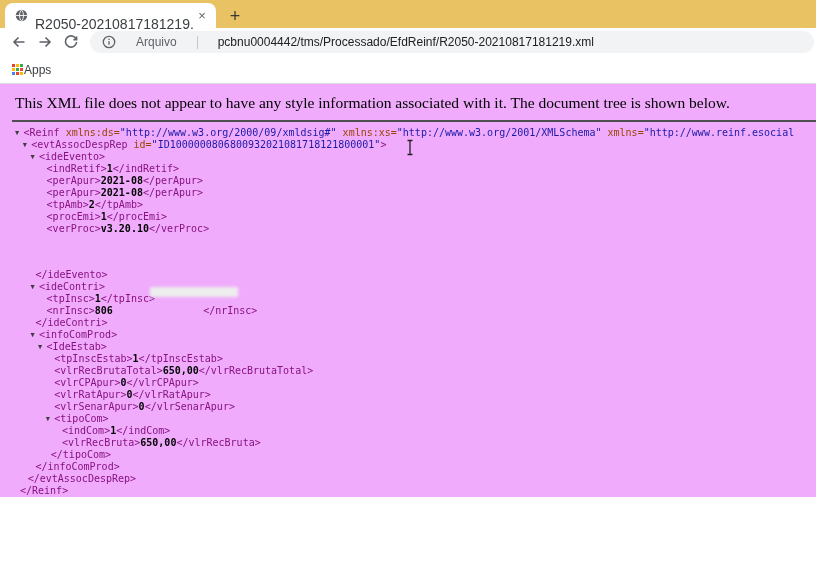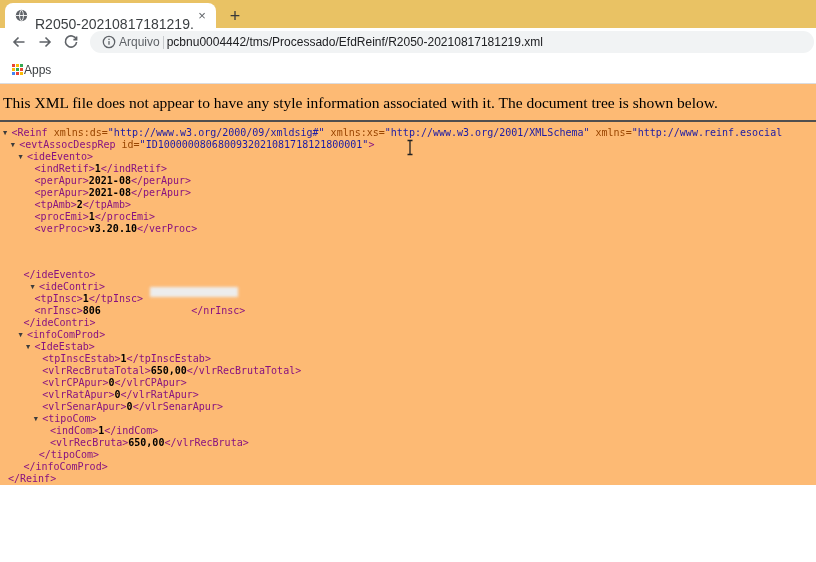--- a/index.html
+++ b/index.html
@@ -14,36 +14,36 @@
   .tabtitle{flex:1;font-size:14px;color:#3c4043;white-space:nowrap;overflow:hidden;margin-top:17px;}
   .tabclose{width:16px;height:16px;display:flex;align-items:center;justify-content:center;
     font-size:13px;color:#5f6368;cursor:pointer;}
   .newtab{position:absolute;left:222px;top:4px;width:26px;height:24px;display:flex;
     align-items:center;justify-content:center;font-size:18px;font-weight:400;color:#3a3a3a;cursor:pointer;}
 
   
   .toolbar{height:28px;background:#fff;display:flex;align-items:center;padding:0 0 0 6px;}
   .navbtn{width:26px;height:24px;display:flex;align-items:center;justify-content:center;cursor:pointer;}
   .omnibox{flex:1;height:22px;margin:0 2px 0 6px;background:#F1F3F4;border-radius:12px;
-    display:flex;align-items:center;padding:0 12px;gap:3px;min-width:0;}
+    display:flex;align-items:center;padding:0 12px;gap:20px;min-width:0;}
   .scheme{font-size:12px;color:#5f6368;}
   .sep{width:1px;height:13px;background:#c6c9cc;}
   .urlpath{font-size:12px;color:#202124;white-space:nowrap;overflow:hidden;}
 
   
   .bookmarks{height:27px;background:#fff;display:flex;align-items:center;padding:0 12px;
     border-bottom:1px solid #DADCE0;}
   .appsbtn{display:flex;align-items:center;cursor:pointer;}
   .appsgrid{width:12px;height:12px;display:grid;grid-template-columns:repeat(3,3px);
     grid-template-rows:repeat(3,3px);gap:1px;}
   .appsgrid i{display:block;width:3px;height:3px;}
   .appslabel{font-size:12px;color:#3c4043;}
 
   
-  .content{position:relative;background:#fdba74;}
+  .content{position:relative;background:#f0abfc;padding-left:12px;}
   .notice{font-family:"Liberation Serif",serif;font-size:15.5px;line-height:19px;
     color:#000;margin:0;padding:9px 0 0 3px;}
   .rule{border:none;border-top:2px solid #4f4f4f;margin:8px 0 0 0;}
 
   .xml{padding-top:5px;font-family:"DejaVu Sans Mono",monospace;font-size:10px;
     line-height:12px;color:#000;}
   .line{white-space:pre;height:12px;}
   .arrow{display:inline-block;width:8.5px;margin-left:-8.5px;font-size:7px;
     color:#3c3c3c;vertical-align:1px;}
   .t-tag{color:var(--c-tag,#881280);}
@@ -126,36 +126,37 @@
         <div class="line" style="padding-left: 11.5px;"><span class="arrow">▼</span><span class="t-tag">&lt;Reinf</span><span class="t-attr"> xmlns:ds=</span><span class="t-val">"http://www.w3.org/2000/09/xmldsig#"</span><span class="t-attr"> xmlns:xs=</span><span class="t-val">"http://www.w3.org/2001/XMLSchema"</span><span class="t-attr"> xmlns=</span><span class="t-val">"http://www.reinf.esocial</span></div>
         <div class="line" style="padding-left: 19.2px;"><span class="arrow">▼</span><span class="t-tag">&lt;evtAssocDespRep</span><span class="t-attr"> id=</span><span class="t-val">"ID1000000806800932021081718121800001"</span><span class="t-tag">&gt;</span></div>
         <div class="line" style="padding-left: 26.9px;"><span class="arrow">▼</span><span class="t-tag">&lt;ideEvento&gt;</span></div>
         <div class="line" style="padding-left: 34.6px;"><span class="t-tag">&lt;indRetif&gt;</span><span class="t-txt">1</span><span class="t-tag">&lt;/indRetif&gt;</span></div>
         <div class="line" style="padding-left: 34.6px;"><span class="t-tag">&lt;perApur&gt;</span><span class="t-txt">2021-08</span><span class="t-tag">&lt;/perApur&gt;</span></div>
         <div class="line" style="padding-left: 34.6px;"><span class="t-tag">&lt;perApur&gt;</span><span class="t-txt">2021-08</span><span class="t-tag">&lt;/perApur&gt;</span></div>
         <div class="line" style="padding-left: 34.6px;"><span class="t-tag">&lt;tpAmb&gt;</span><span class="t-txt">2</span><span class="t-tag">&lt;/tpAmb&gt;</span></div>
         <div class="line" style="padding-left: 34.6px;"><span class="t-tag">&lt;procEmi&gt;</span><span class="t-txt">1</span><span class="t-tag">&lt;/procEmi&gt;</span></div>
         <div class="line" style="padding-left: 34.6px;"><span class="t-tag">&lt;verProc&gt;</span><span class="t-txt">v3.20.10</span><span class="t-tag">&lt;/verProc&gt;</span></div>
         <div class="line" style="padding-left: 23.4px; margin-top: 34px;"><span class="t-tag">&lt;/ideEvento&gt;</span></div>
-        <div class="line" style="padding-left: 26.9px; margin-left: 12px;"><span class="arrow">▼</span><span class="t-tag">&lt;ideContri&gt;</span></div>
+        <div class="line" style="padding-left: 26.9px;"><span class="arrow">▼</span><span class="t-tag">&lt;ideContri&gt;</span></div>
         <div class="line" style="padding-left: 34.6px;"><span class="t-tag">&lt;tpInsc&gt;</span><span class="t-txt">1</span><span class="t-tag">&lt;/tpInsc&gt;</span></div>
         <div class="line" style="padding-left: 34.6px;"><span class="t-tag">&lt;nrInsc&gt;</span><span class="t-txt">806</span><span class="t-gap" style="width: 15ch;"></span><span class="t-tag">&lt;/nrInsc&gt;</span></div>
         <div class="line" style="padding-left: 23.4px;"><span class="t-tag">&lt;/ideContri&gt;</span></div>
         <div class="line" style="padding-left: 26.9px;"><span class="arrow">▼</span><span class="t-tag">&lt;infoComProd&gt;</span></div>
         <div class="line" style="padding-left: 34.6px;"><span class="arrow">▼</span><span class="t-tag">&lt;IdeEstab&gt;</span></div>
         <div class="line" style="padding-left: 42.3px;"><span class="t-tag">&lt;tpInscEstab&gt;</span><span class="t-txt">1</span><span class="t-tag">&lt;/tpInscEstab&gt;</span></div>
         <div class="line" style="padding-left: 42.3px;"><span class="t-tag">&lt;vlrRecBrutaTotal&gt;</span><span class="t-txt">650,00</span><span class="t-tag">&lt;/vlrRecBrutaTotal&gt;</span></div>
         <div class="line" style="padding-left: 42.3px;"><span class="t-tag">&lt;vlrCPApur&gt;</span><span class="t-txt">0</span><span class="t-tag">&lt;/vlrCPApur&gt;</span></div>
         <div class="line" style="padding-left: 42.3px;"><span class="t-tag">&lt;vlrRatApur&gt;</span><span class="t-txt">0</span><span class="t-tag">&lt;/vlrRatApur&gt;</span></div>
         <div class="line" style="padding-left: 42.3px;"><span class="t-tag">&lt;vlrSenarApur&gt;</span><span class="t-txt">0</span><span class="t-tag">&lt;/vlrSenarApur&gt;</span></div>
         <div class="line" style="padding-left: 42.3px;"><span class="arrow">▼</span><span class="t-tag">&lt;tipoCom&gt;</span></div>
         <div class="line" style="padding-left: 50px;"><span class="t-tag">&lt;indCom&gt;</span><span class="t-txt">1</span><span class="t-tag">&lt;/indCom&gt;</span></div>
         <div class="line" style="padding-left: 50px;"><span class="t-tag">&lt;vlrRecBruta&gt;</span><span class="t-txt">650,00</span><span class="t-tag">&lt;/vlrRecBruta&gt;</span></div>
         <div class="line" style="padding-left: 38.8px;"><span class="t-tag">&lt;/tipoCom&gt;</span></div>
         <div class="line" style="padding-left: 23.4px;"><span class="t-tag">&lt;/infoComProd&gt;</span></div>
+        <div class="line" style="padding-left: 15.7px;"><span class="t-tag">&lt;/evtAssocDespRep&gt;</span></div>
         <div class="line" style="padding-left: 8px;"><span class="t-tag">&lt;/Reinf&gt;</span></div>
       </div>
   </div>
 
   <div class="smudge"></div>
 
   <svg class="cursor" width="10" height="17" viewBox="0 0 10 17">
     <path d="M2.5 1.5h5 M5 1.5v14 M2.5 15.5h5" stroke="#222" stroke-width="1.3" fill="none"></path>
   </svg>
 

